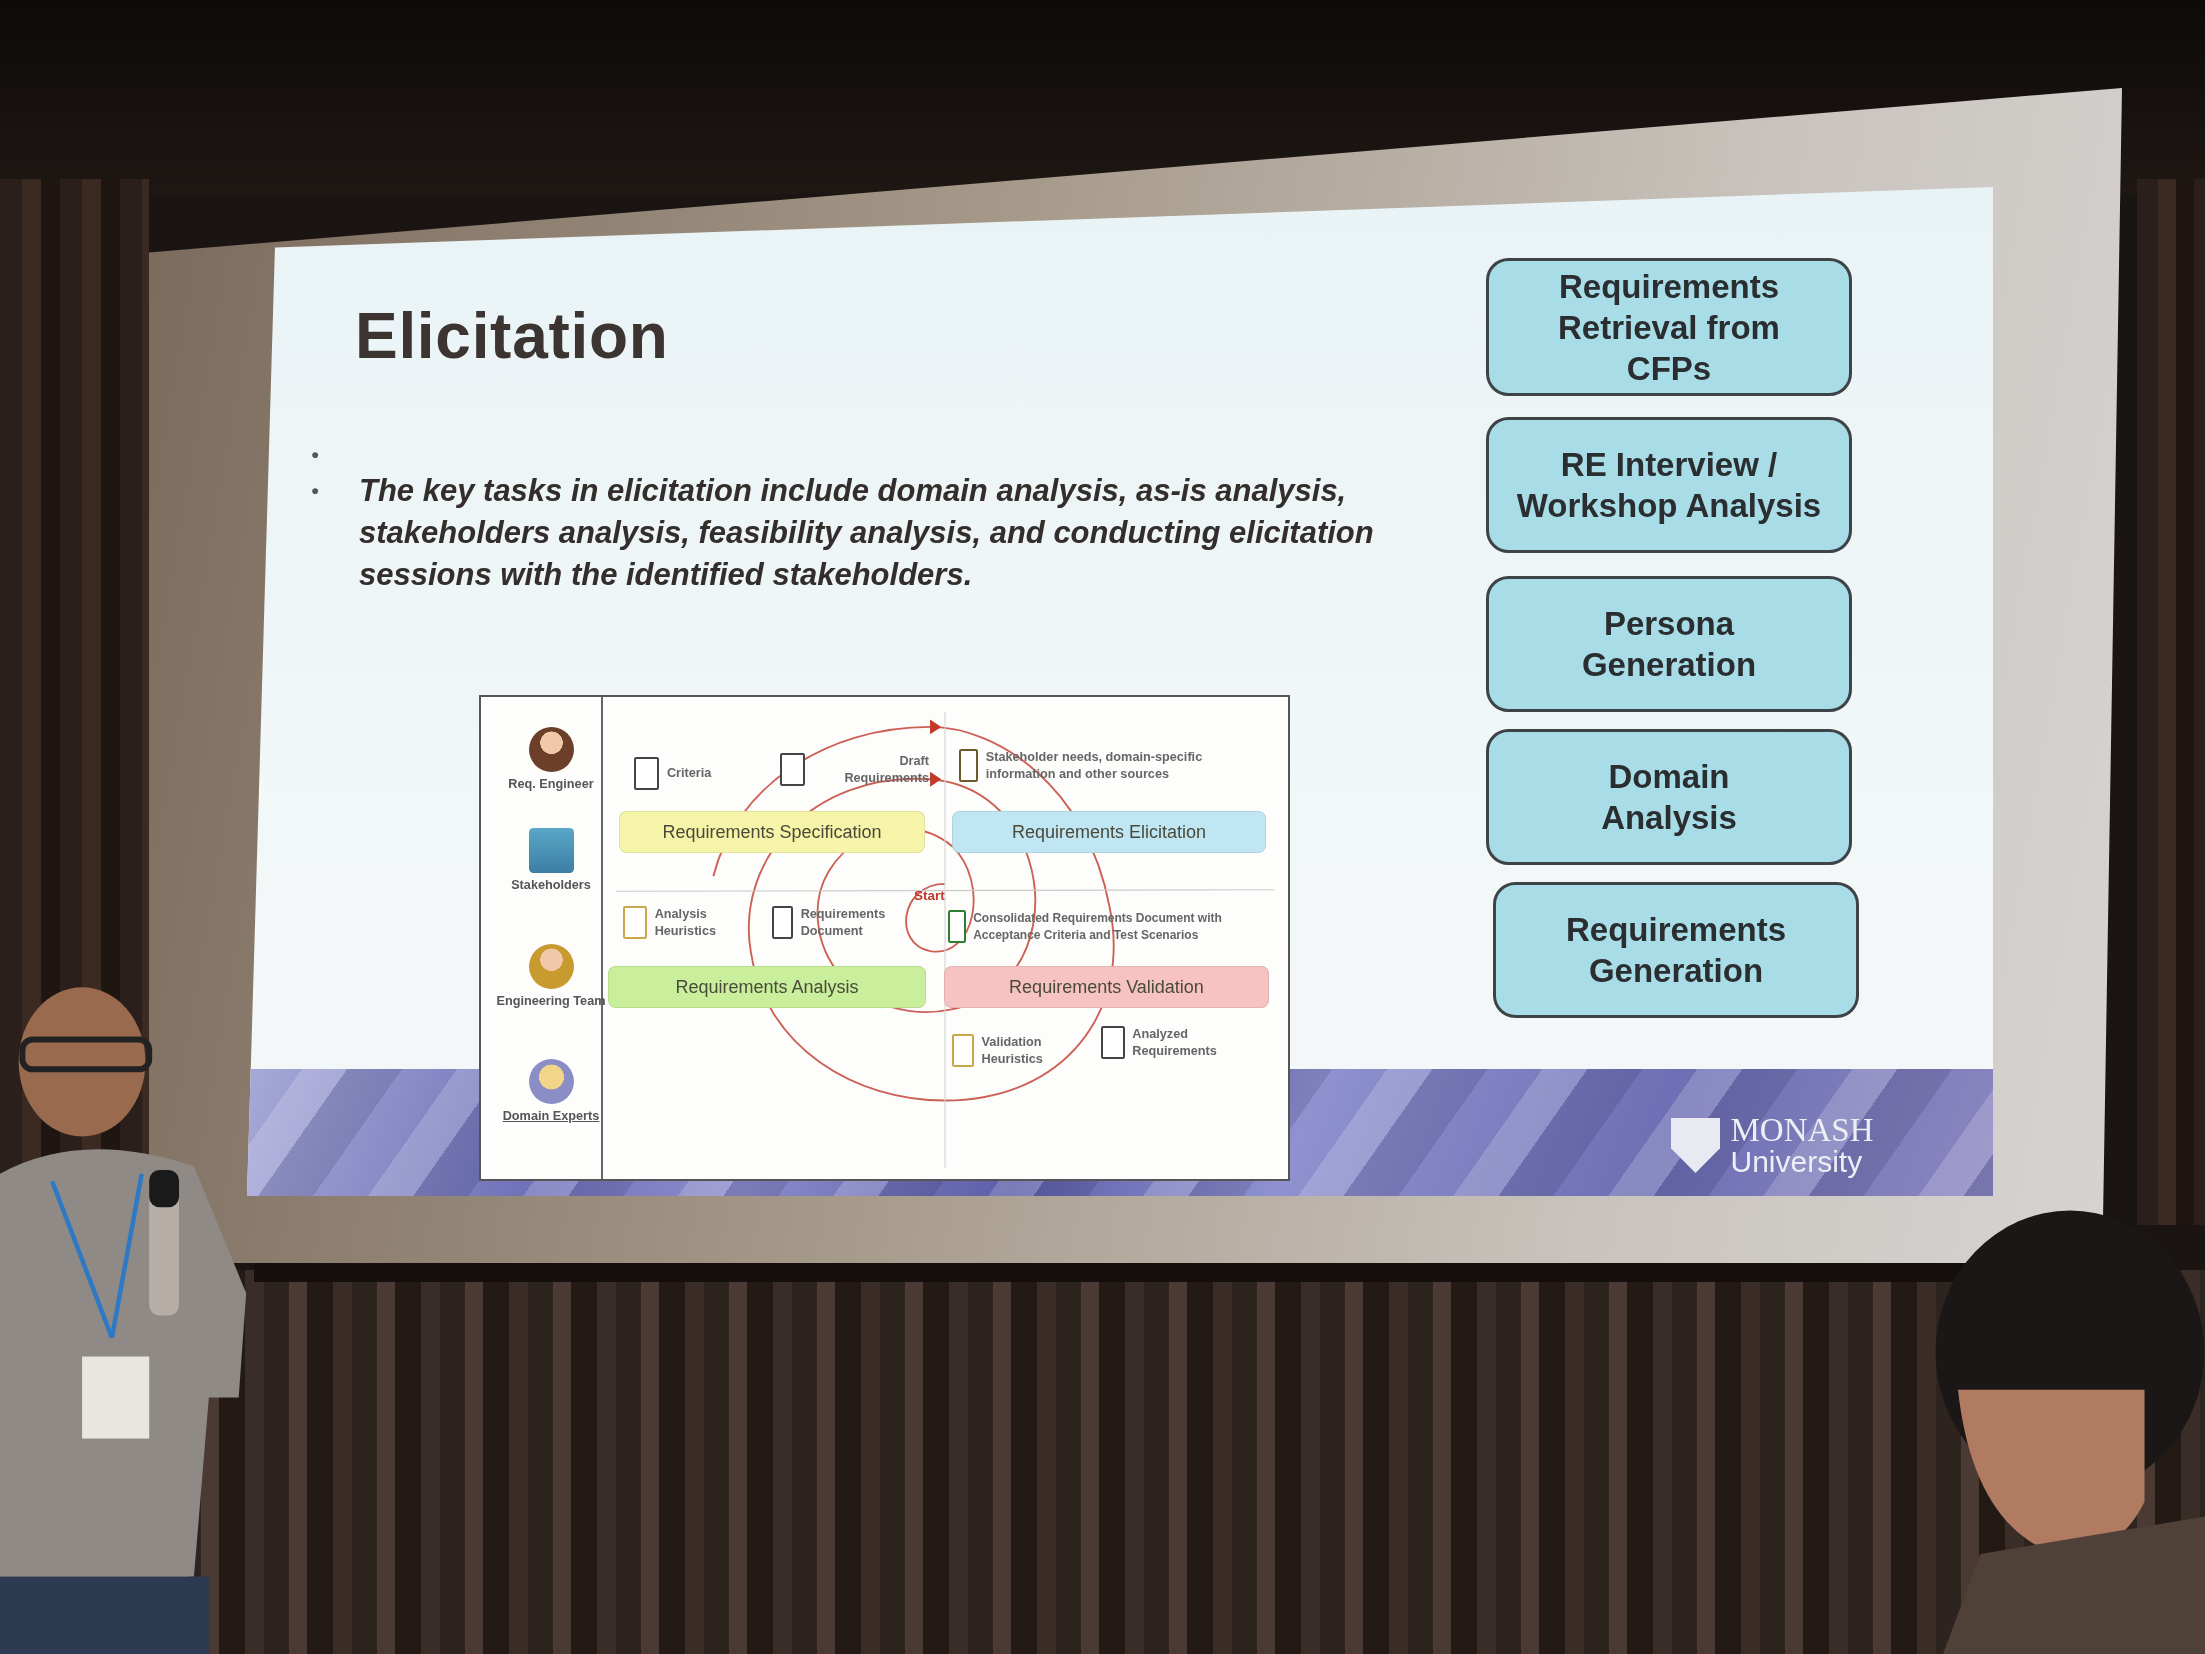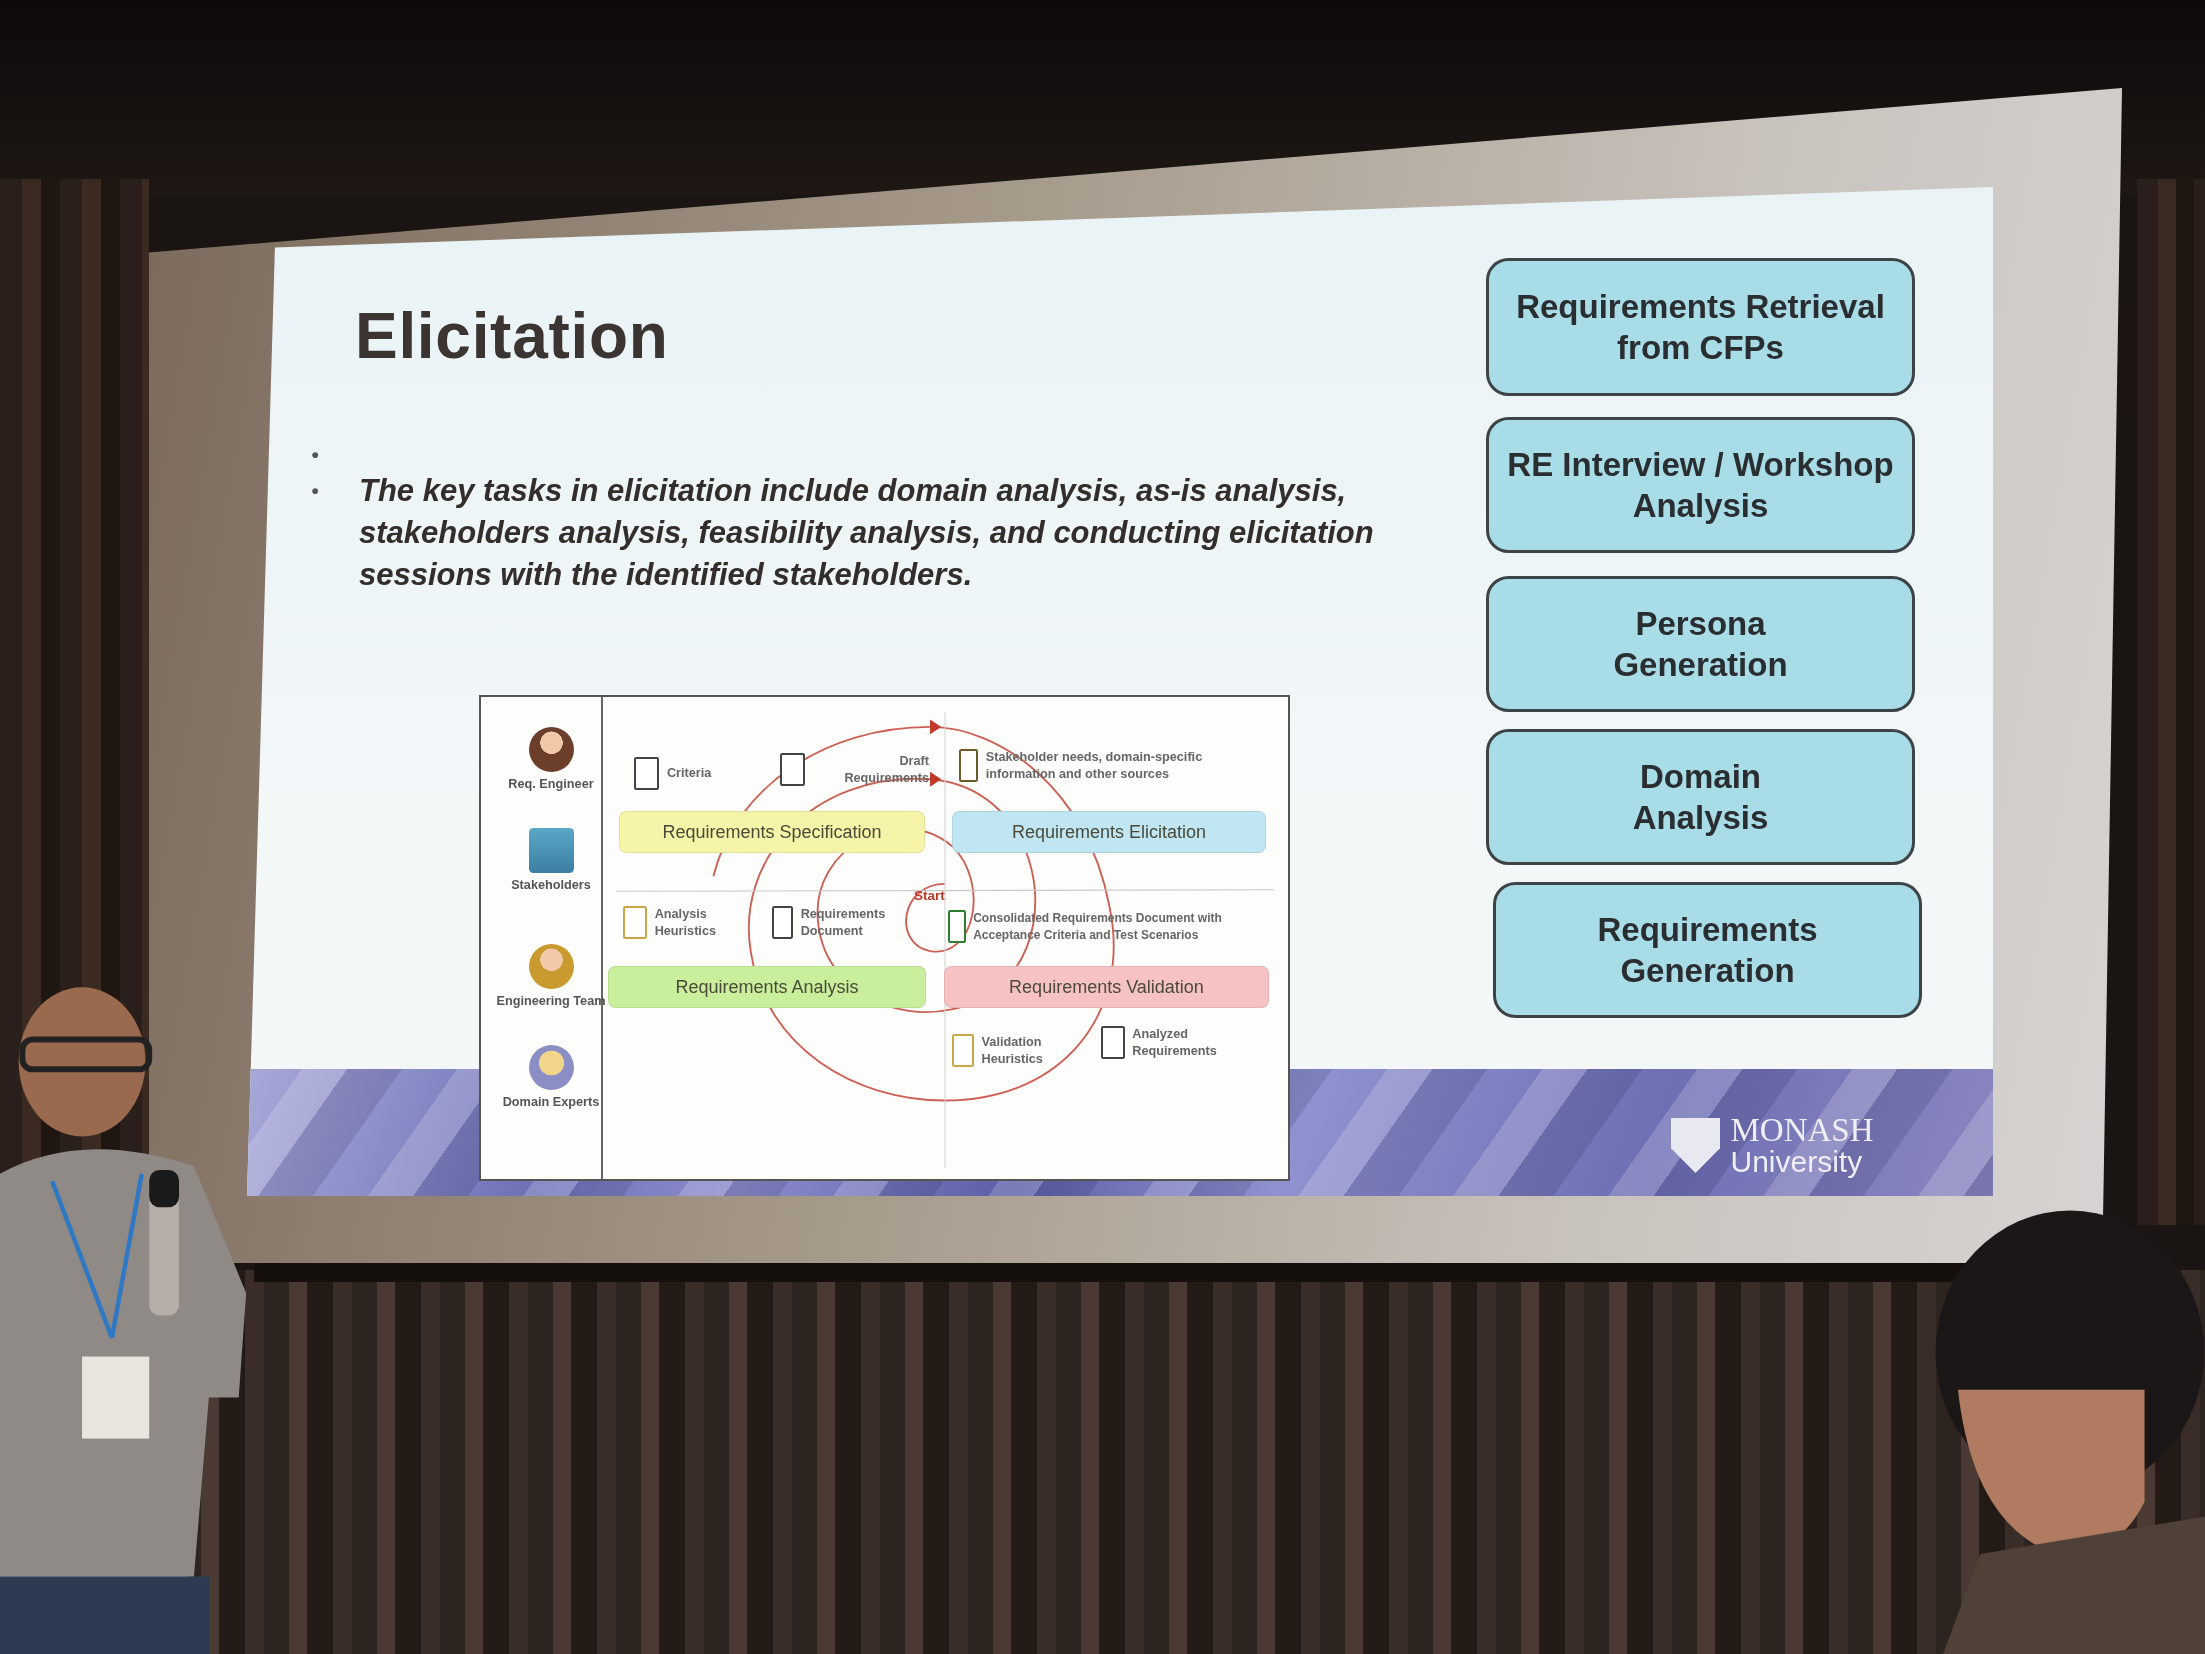--- a/index.html
+++ b/index.html
@@ -13,21 +13,21 @@
   .rail{left:254px;top:1255px;width:1719px;height:27px;background:#15100e;}
   
   .screen{left:149px;top:88px;width:1973px;height:1175px;background:linear-gradient(100deg,#7b6a5c 0%,#a59989 40%,#c9c3bd 75%,#d6d4d2 100%);clip-path:polygon(0 14%,100% 0,99% 100%,0 100%);}
   .slide{left:247px;top:187px;width:1746px;height:1009px;background:linear-gradient(180deg,#e9f3f6 0%,#f2f7f8 60%,#f4f7f8 100%);clip-path:polygon(1.6% 6%,100% 0,100% 100%,0 100%);overflow:hidden;}
   .band{left:0;top:882px;width:1746px;height:127px;background:linear-gradient(110deg,#a7a9d8 0%,#6f72b8 18%,#8c8ccc 30%,#5c5fa8 45%,#8f92cf 60%,#6e6fb4 80%,#8a86c0 100%);}
   .band-stripe{left:0;top:882px;width:1746px;height:127px;background:repeating-linear-gradient(125deg,rgba(255,255,255,0.0) 0 45px,rgba(255,255,255,0.18) 45px 82px,rgba(0,0,40,0.12) 82px 127px);}
   .title{left:108px;top:112px;font-size:64px;font-weight:bold;color:#3b3431;letter-spacing:0.7px;}
   .bullets{left:60px;top:247px;width:1084px;}
   .bullet{position:relative;padding-left:52px;font-style:italic;font-weight:bold;color:#332d2b;font-size:31px;line-height:42px;margin-bottom:36px;}
   .bullet .dot{position:absolute;left:4.5px;top:0;font-size:21px;font-style:normal;color:#555;}
-  .rbox{left:1239px;width:429px;background:#a8dde8;border:3.7px solid #3d4346;border-radius:22.4px;box-sizing:border-box;display:flex;align-items:center;justify-content:center;text-align:center;font-weight:bold;color:#2b2e30;font-size:33px;line-height:41px;}
+  .rbox{left:1239px;width:366px;background:#a8dde8;border:3.7px solid #3d4346;border-radius:22.4px;box-sizing:border-box;display:flex;align-items:center;justify-content:center;text-align:center;font-weight:bold;color:#2b2e30;font-size:33px;line-height:41px;}
   .monash{left:1424px;top:927px;color:#eeeef5;display:flex;align-items:center;gap:10.5px;}
   .crest{width:49px;height:55px;background:#e9e9f2;clip-path:polygon(0 0,100% 0,100% 55%,50% 100%,0 55%);}
   .monash-text .l1{font-family:"Liberation Serif",serif;font-size:33px;line-height:33px;}
   .monash-text .l2{font-family:"Liberation Sans",sans-serif;font-size:30px;line-height:30px;}
   
   .diagram{left:232px;top:508px;width:811px;height:486px;background:#fdfdfc;border:2.2px solid #555;box-sizing:border-box;}
   .diagram .roles{left:0;top:0;width:120px;height:100%;border-right:2.2px solid #666;}
   .role{left:0;width:140px;text-align:center;font-size:12.7px;font-weight:bold;color:#555;}
   .role-icon{margin:0 auto 4.5px;width:45px;height:45px;border-radius:50%;}
   .phase{height:42px;border-radius:7.5px;display:flex;align-items:center;justify-content:center;font-size:18px;color:#4a4a3a;box-sizing:border-box;border:1.5px solid rgba(0,0,0,0.08);}
@@ -78,21 +78,21 @@
         <span>Req. Engineer</span>
       </div>
       <div class="abs role" style="top:131px;">
         <div class="role-icon" style="border-radius:4.5px;background:linear-gradient(#5aa7c8,#3b7fa3);"></div>
         <span>Stakeholders</span>
       </div>
       <div class="abs role" style="top:247px;">
         <div class="role-icon" style="background:radial-gradient(circle at 50% 35%,#f2c9a8 0 30%,#c99a2e 31% 100%);"></div>
         <span>Engineering Team</span>
       </div>
-      <div class="abs role" style="top:348px;">
+      <div class="abs role" style="top:362px;text-decoration:underline;">
         <div class="role-icon" style="background:radial-gradient(circle at 50% 40%,#f3d58a 0 35%,#8a8ec4 36% 100%);"></div>
         <span>Domain Experts</span>
       </div>
     </div>
 
     <svg class="abs" style="left:120px;top:0;" width="688" height="482" viewBox="0 0 920 645">
       <g fill="none" stroke="#c0392b" stroke-width="2.5" opacity="0.8">
         <path d="M 460 250 C 400 250, 390 330, 440 340 C 500 350, 520 250, 470 200 C 400 140, 280 200, 290 300 C 300 420, 460 460, 540 380 C 620 300, 580 120, 440 110 C 280 100, 180 220, 200 340 C 220 470, 340 540, 460 540 C 620 540, 710 420, 680 280 C 650 120, 530 40, 440 40 C 300 40, 180 120, 150 240"></path>
         <line x1="20" y1="260" x2="900" y2="258" stroke="#bbb" stroke-width="1.5"></line>
         <line x1="460" y1="20" x2="460" y2="630" stroke="#ccc" stroke-width="1.5"></line>

